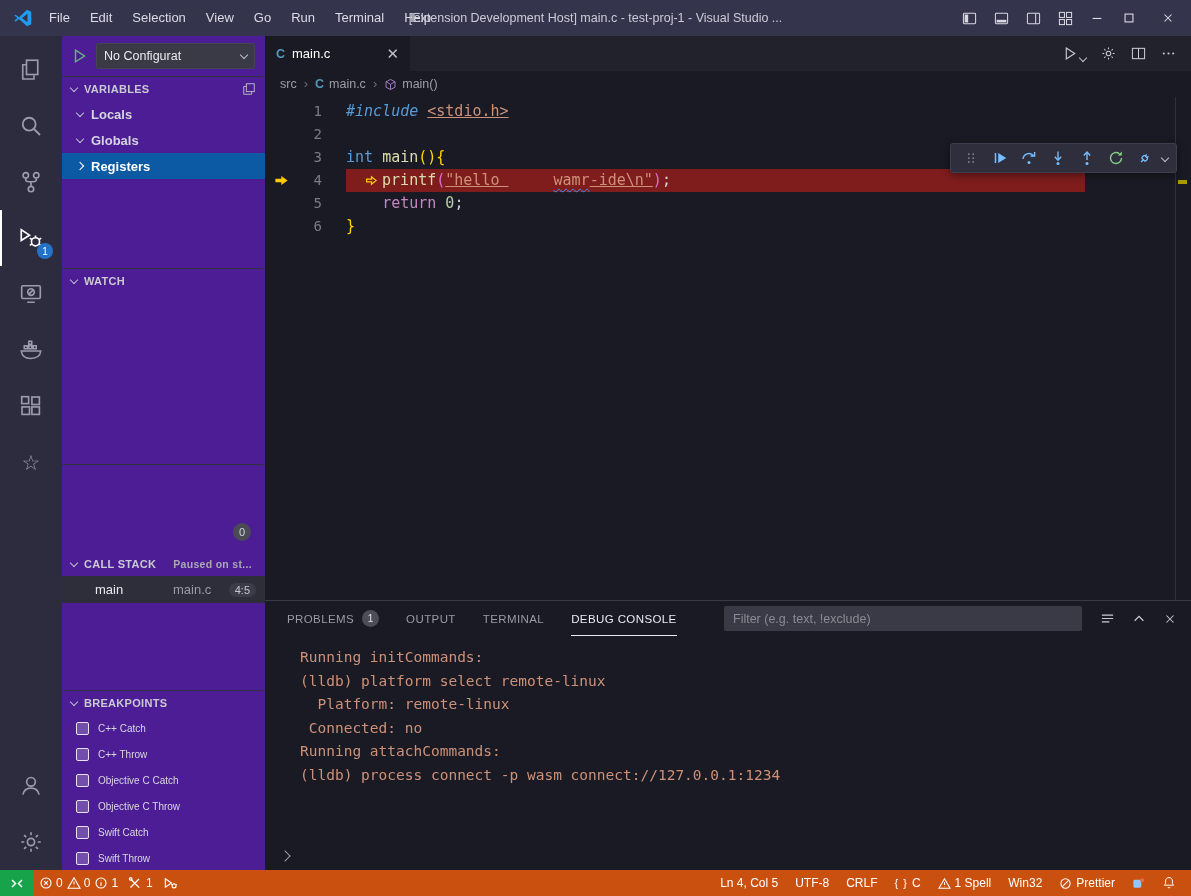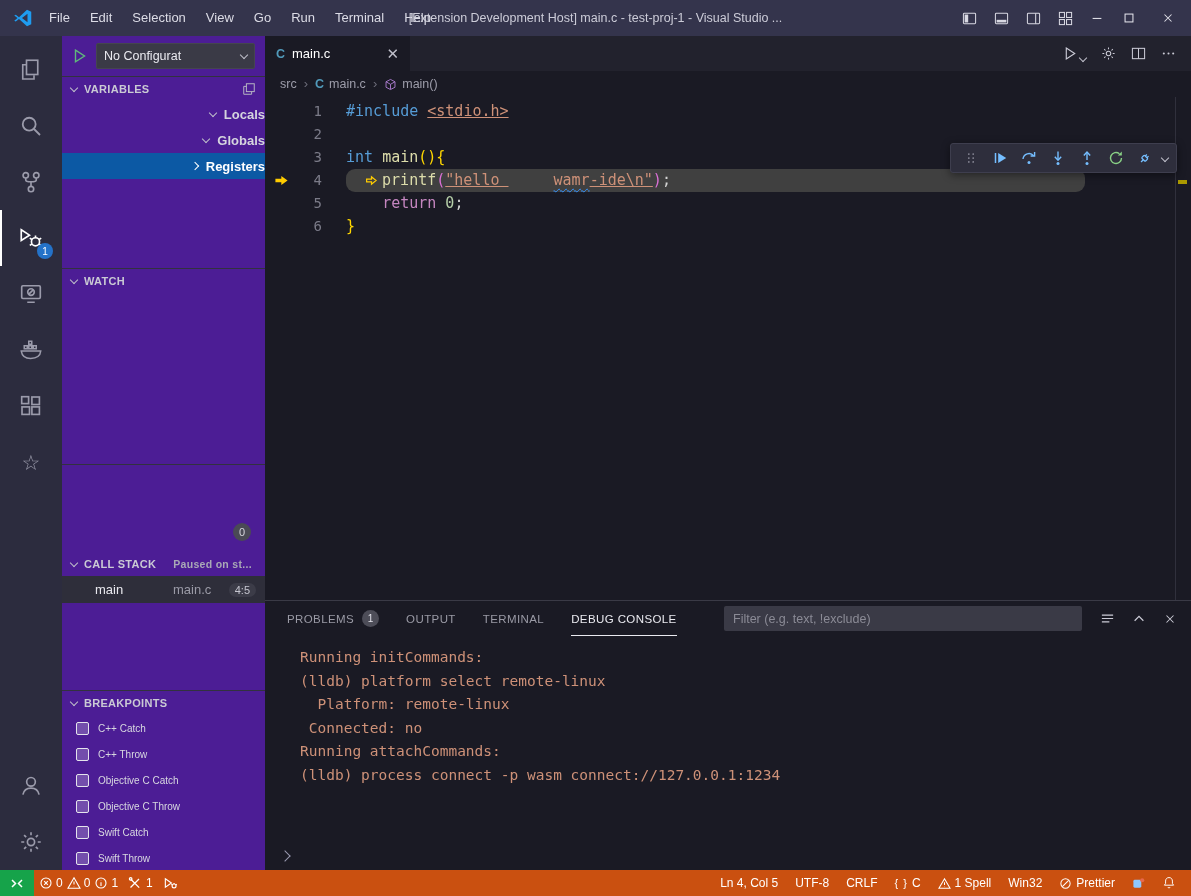--- a/index.html
+++ b/index.html
@@ -41,21 +41,21 @@
   .config-select { flex:1; height:26px; background:#3a3a46; border:1px solid #45454f;
     border-radius:2px; display:flex; align-items:center; padding:0 7px; font-size:12.5px; color:#eaeaf0; }
   .chev { width:6px; height:6px; border-right:1.4px solid #bfbfca; border-bottom:1.4px solid #bfbfca; flex:0 0 auto; }
   .chev.down { transform:rotate(45deg); margin-top:-3px; }
   .chev.right { transform:rotate(-45deg); }
   .section { border-top:1px solid #32323e; display:flex; flex-direction:column; overflow:hidden; }
   .section-header { flex:0 0 24px; display:flex; align-items:center; gap:7px;
     font-size:11px; font-weight:bold; letter-spacing:.3px; color:#cacad4; padding:0 9px; }
   .header-action { margin-left:auto; color:#b9b9c4; }
   .tree-row { height:26px; display:flex; align-items:center; gap:8px; padding-left:15px;
-    font-size:13px; font-weight:bold; color:#d5d5de;justify-content:flex-end; }
+    font-size:13px; font-weight:bold; color:#d5d5de; }
   .tree-row.selected { background:#0c59a4; color:#ffffff; }
   #sec-variables { height:192px; }
   #sec-watch { height:196px; }
   #sec-callstack { height:226px; position:relative;justify-content:center; }
   #sec-breakpoints { flex:1; }
   .cs-status { margin-left:10px; font-size:10.5px; color:#a9a9b6; }
   .cs-row { height:27px; background:#2e2e3a; display:flex; align-items:center;
     padding:0 9px 0 33px; font-size:13px; }
   .cs-name { color:#e8e8ee; width:78px; }
   .cs-file { color:#9a9aa6; }
@@ -85,23 +85,23 @@
   .bc-sep { color:#6d6d7a; font-size:13px; margin-top:-2px; }
   .bc-item { display:flex; align-items:center; gap:5px; }
 
   .code-area { flex:1; position:relative; padding-top:3px;
     font-family:"DejaVu Sans Mono",monospace; font-size:15px; }
   .code-line { display:flex; align-items:center; height:23px; line-height:23px; }
   .glyph { width:18px; margin-left:9px; flex:0 0 auto; }
   .lnum { width:30px; text-align:right; color:#7b7b88; font-size:14px;
     margin-right:24px; flex:0 0 auto; }
   .lcontent { display:flex; align-items:center; white-space:pre; height:23px; }
-  .code-line.current .lcontent { background:#404040; min-width:739px;border-radius:9px; }
+  .code-line.current .lcontent { background:#7f1d1d; min-width:739px; }
   .inline-marker { margin:0 4px 0 1px; display:flex; }
-  .tok-plain { color:#d4d4d4; } .tok-directive { color:#569cd6; }
+  .tok-plain { color:#d4d4d4; } .tok-directive { color:#569cd6;font-style:italic; }
   .tok-string { color:#ce9178;text-decoration:underline; } .tok-keyword { color:#569cd6; }
   .tok-keyword2 { color:#c586c0; } .tok-function { color:#dcdcaa; }
   .tok-number { color:#b5cea8; } .tok-bracket1 { color:#ffd700; }
   .tok-bracket2 { color:#da70d6; }
   .squiggle { text-decoration:underline wavy #3794ff 1px; text-underline-offset:3px;margin-left:45px; }
   .overview-line { position:absolute; top:0; bottom:0; right:15px; width:1px; background:#30303c; }
   .overview-tick { position:absolute; top:83px; right:4px; width:9px; height:4px; background:#aa9900; }
 
   .debug-toolbar { position:absolute; top:46px; right:14px; height:30px;
     background:#2e2e3c; border:1px solid #3e3e4e; border-radius:3px;

